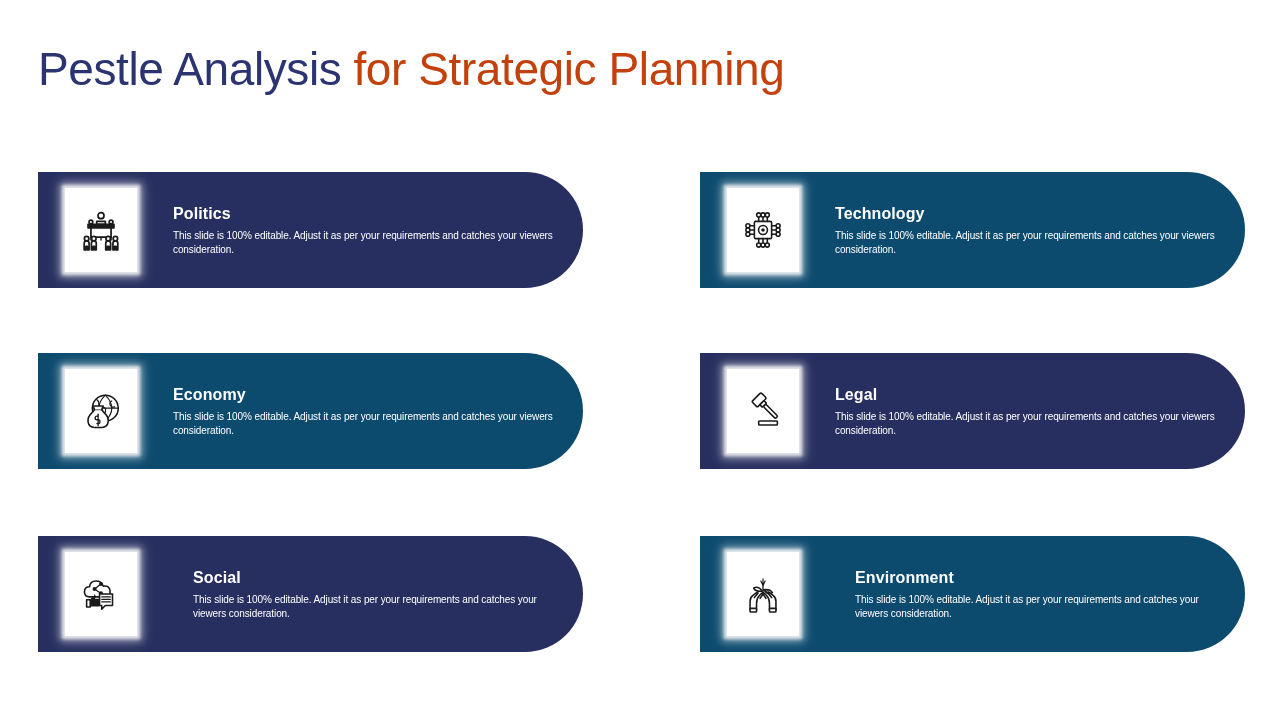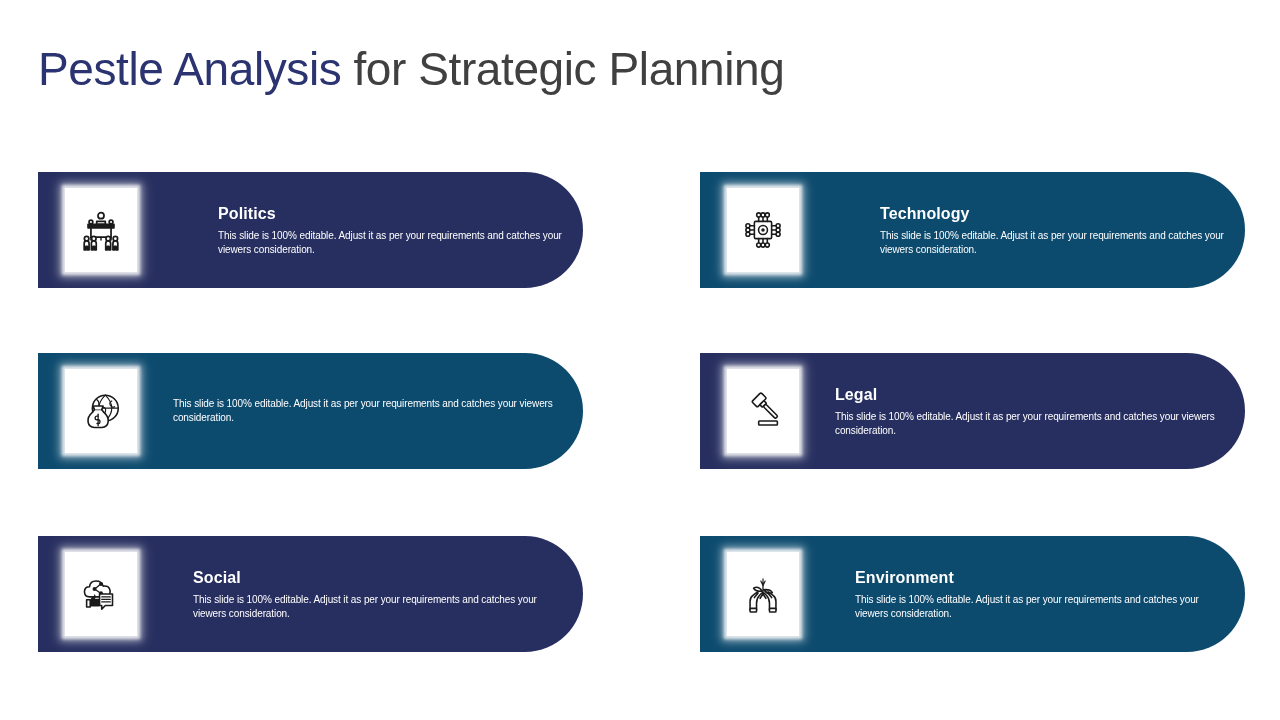--- a/index.html
+++ b/index.html
@@ -30,21 +30,21 @@
     top: 44px;
     white-space: nowrap;
   }
   .title-text {
     font-size: 46px;
     font-weight: normal;
     letter-spacing: -0.4px;
     line-height: 1.1;
   }
   .title-primary   { color: #2B3470; }
-  .title-secondary { color: #404040; }
+  .title-secondary { color: #c2410c; }
   .title-sp { display: inline-block; width: 12px; }
 
   
   .grid {
     position: absolute;
     left: 0;
     top: 0;
     width: 1280px;
     height: 720px;
   }
@@ -58,21 +58,21 @@
   }
 
   .card.navy    { background: #272F60; }
   .card.crimson { background: #0c4a6e; }
 
   
   .col-left  { left: 38px;  width: 545px; }
   .col-right { left: 700px; width: 545px; }
 
   
-  .row-1 { top: 172px; gap: 45px; }
+  .row-1 { top: 172px; }
   .row-2 { top: 353px; }
   .row-3 { top: 536px; gap: 20px; }
 
   
   .icon-tile {
     position: relative;
     flex: 0 0 auto;
     width: 72px;
     height: 84px;
     margin-left: 27px;
@@ -206,20 +206,21 @@
             <path d="M26 16 q4 3 3 7 t5 4 t4 6 t-4 5" stroke-width="1.6"></path>
             <path d="M47 18 q-4 2 -2 6 t6 2" stroke-width="1.6"></path>
             <path d="M20 34 l3 -4 h10 l3 4 q7 6 6 13 t-9 8 h-10 q-8 -1 -9 -8 t6 -13 z" fill="#fff"></path>
             <path d="M23 30 l-2 -5 h14 l-2 5" fill="#fff"></path>
             <path d="M28 39 h-1.6 a2.6 2.6 0 0 0 0 5.2 h1.6 a2.6 2.6 0 0 1 0 5.2 h-1.6" stroke-width="1.8"></path>
             <path d="M28 36.5 v16" stroke-width="1.8"></path>
           </svg>
         </span>
       </div>
       <div class="card-text">
+        <div class="card-title">Economy</div>
         <div class="card-desc">This slide is 100% editable. Adjust it as per your requirements and catches your viewers consideration.</div>
       </div>
     </div>
 
     <div class="card navy col-right row-2">
       <div class="icon-tile">
         <span>
           <svg viewBox="0 0 64 64" fill="none" stroke="#1a1a1a" stroke-width="2.2" stroke-linejoin="round" stroke-linecap="round">
             <g transform="rotate(-45 34 24)">
               <rect x="25" y="8" width="18" height="11" rx="2.2" fill="#fff"></rect>

